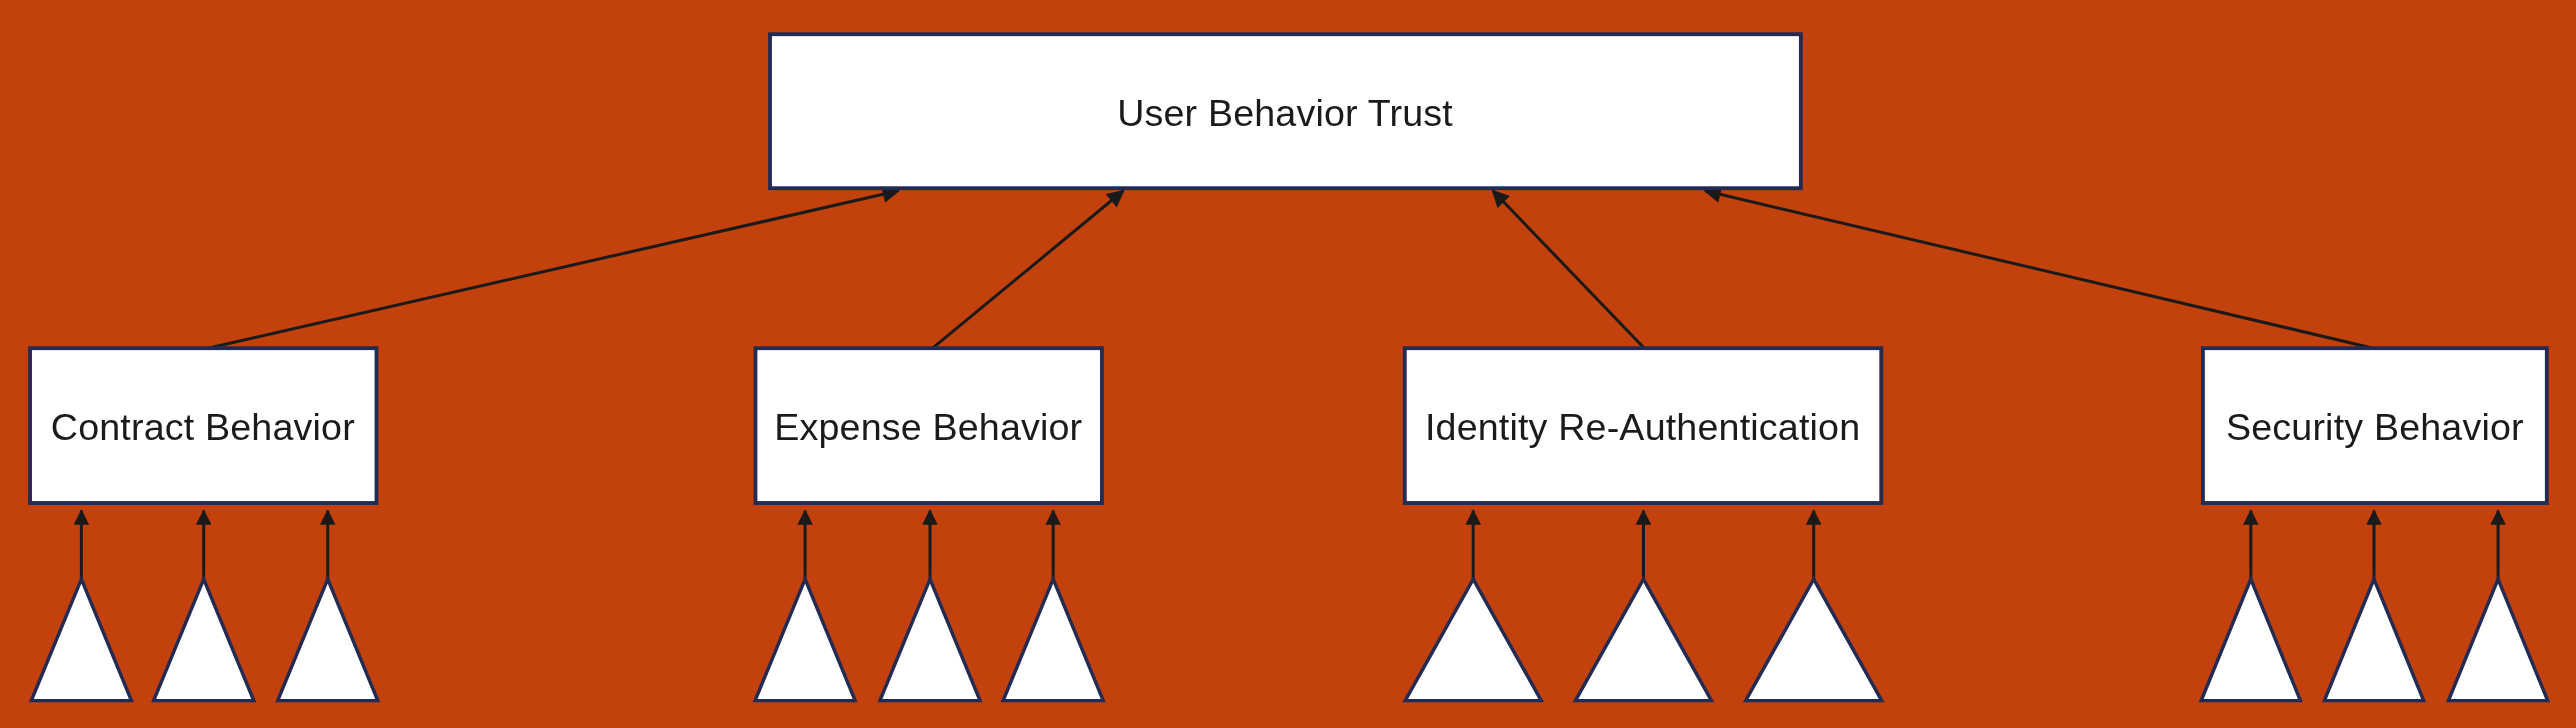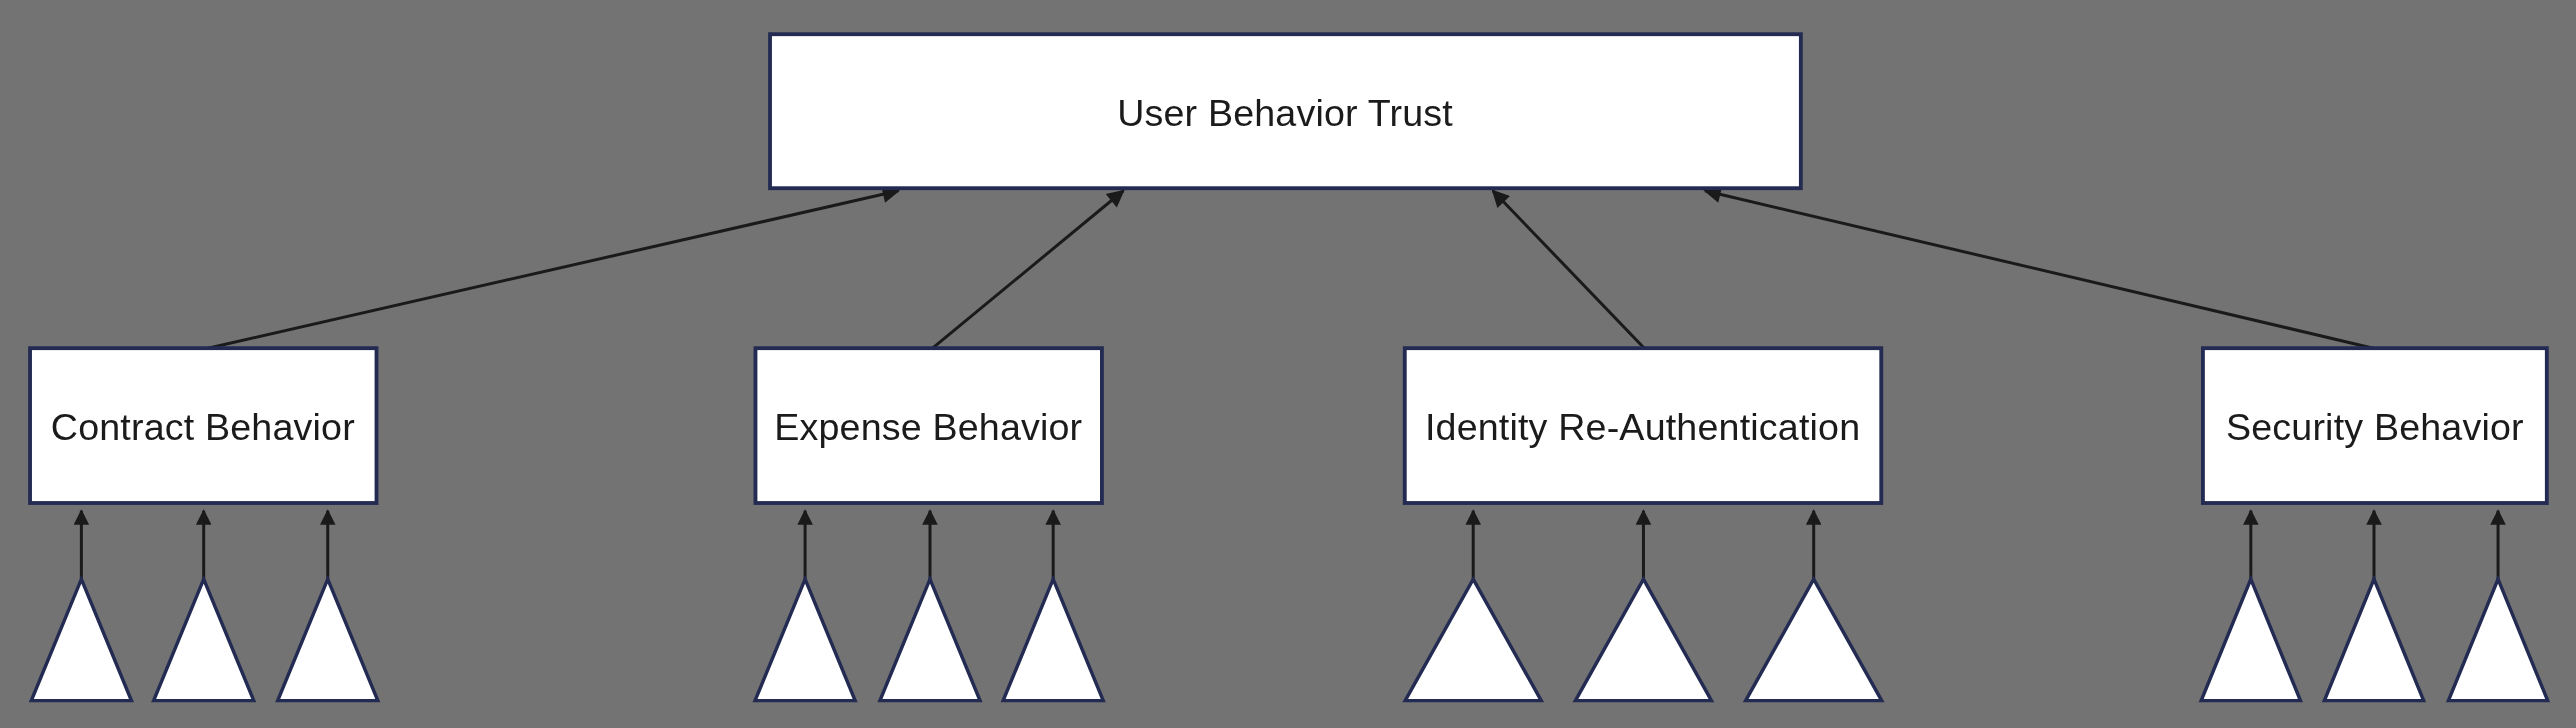--- a/index.html
+++ b/index.html
@@ -4,21 +4,21 @@
 <style>
   html, body {
     margin: 0;
     padding: 0;
     background: #ffffff;
   }
   .stage {
     width: 2576px;
     height: 728px;
     position: relative;
-    background: #737373;
+    background: #c2410c;
     overflow: hidden;
   }
   svg.diagram {
     display: block;
     width: 2576px;
     height: 728px;
   }
   text.node-label {
     font-family: "Liberation Sans", sans-serif;
     font-size: 44px;

